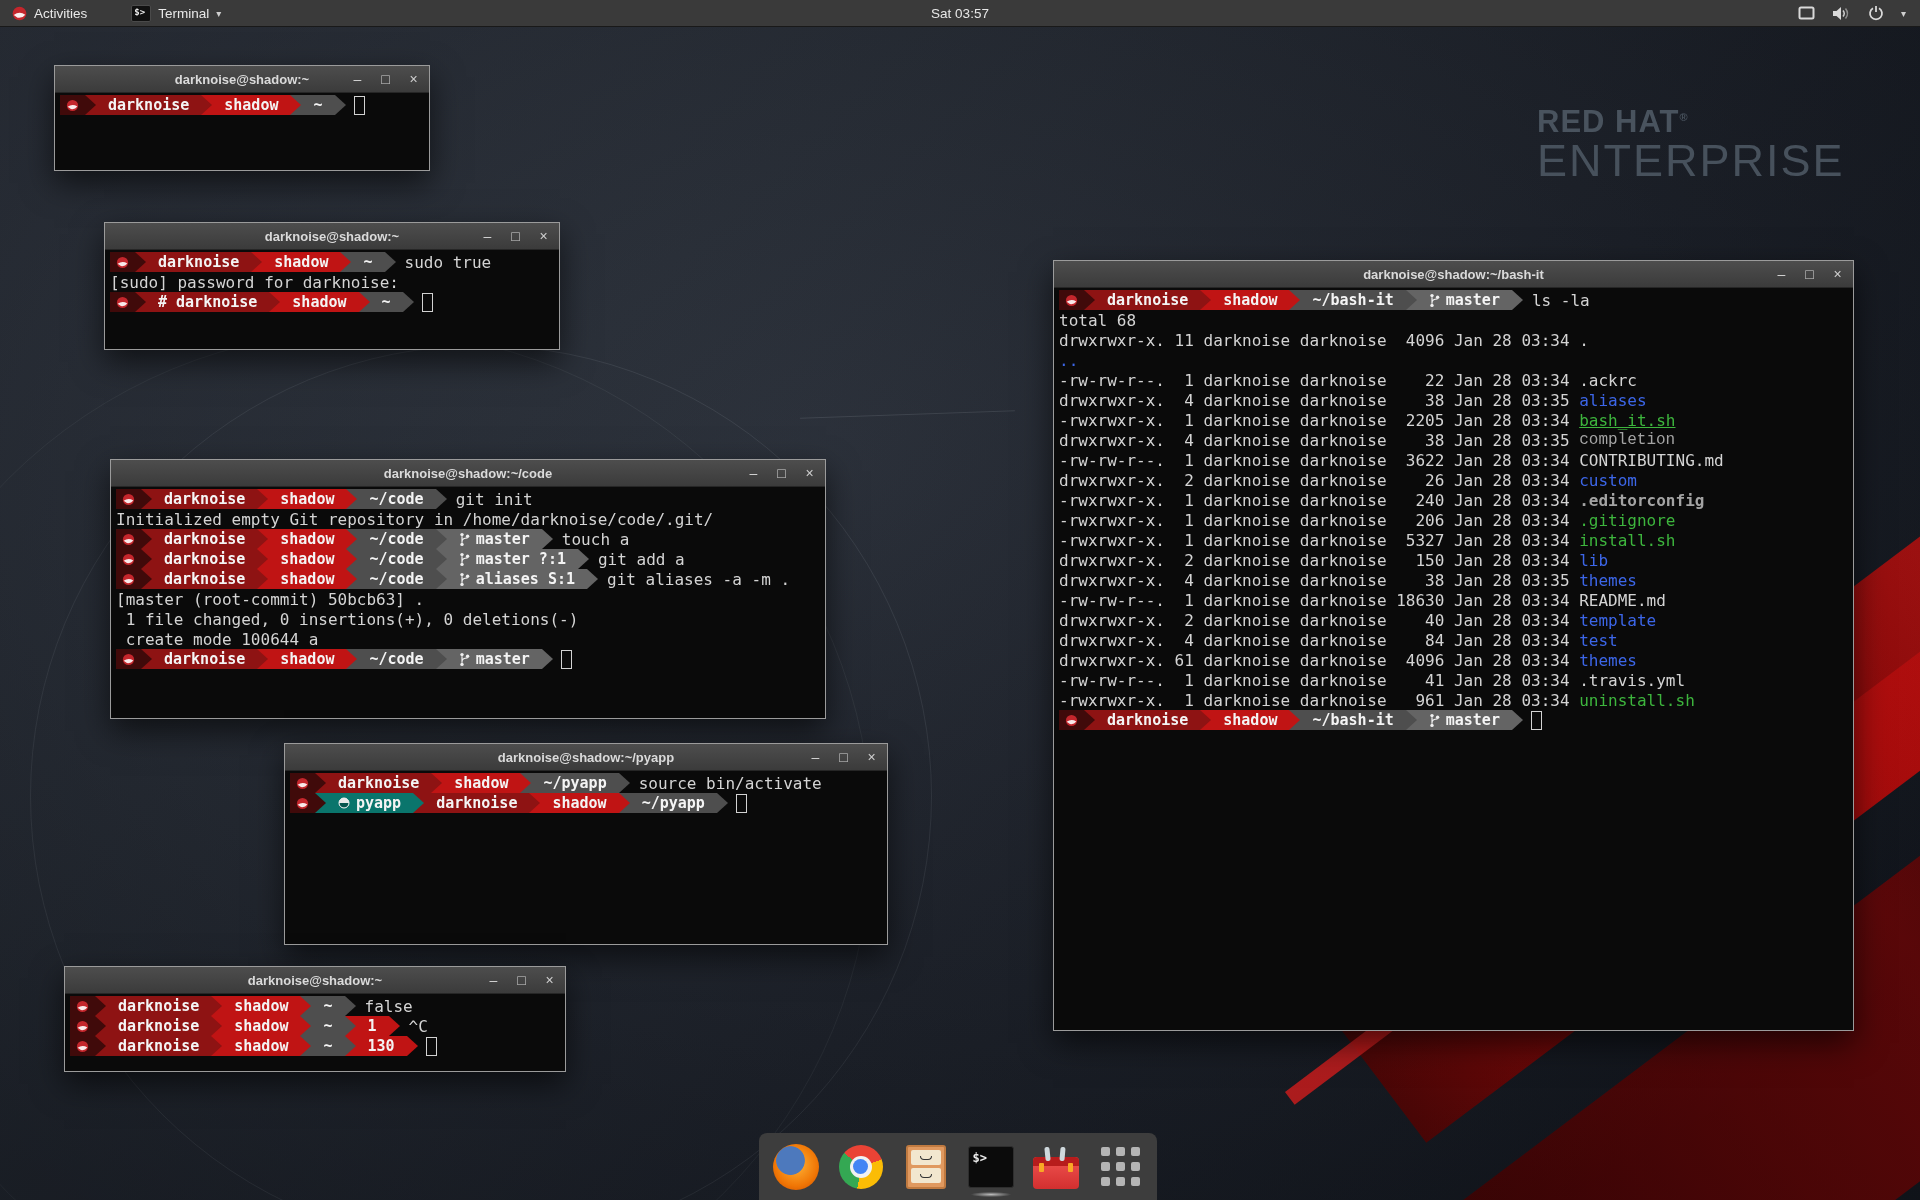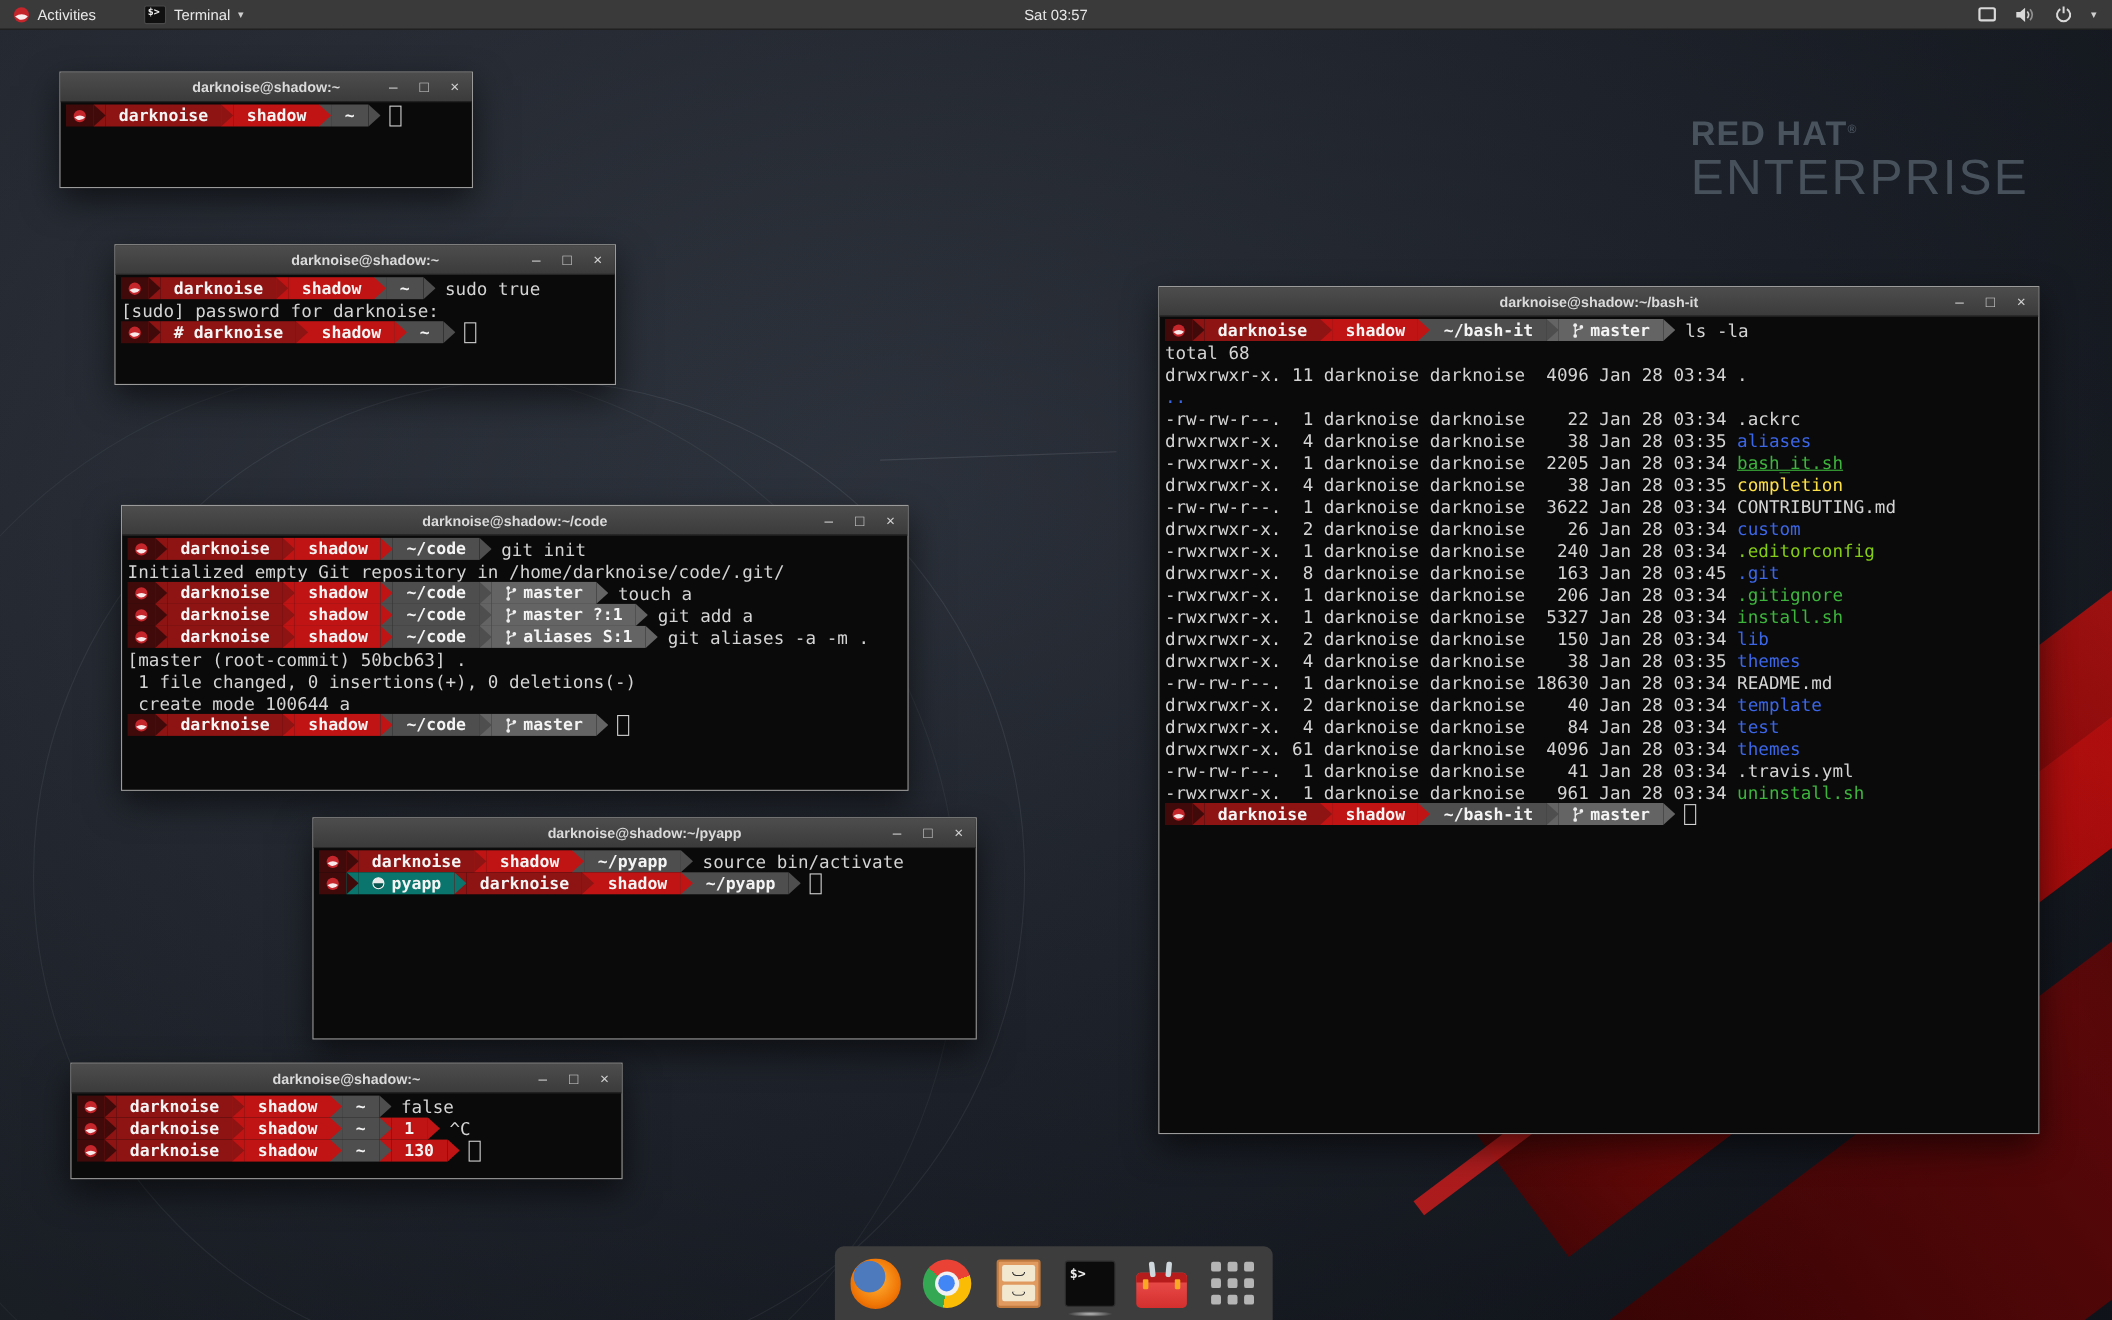--- a/index.html
+++ b/index.html
@@ -735,37 +735,33 @@
         <div class="t-line">
           <span class="t-text">drwxrwxr-x.  4 darknoise darknoise    38 Jan 28 03:35 </span>
           <span class="t-text" style="color: rgb(60, 102, 232);">aliases</span>
         </div>
         <div class="t-line">
           <span class="t-text">-rwxrwxr-x.  1 darknoise darknoise  2205 Jan 28 03:34 </span>
           <span class="t-text" style="color: rgb(61, 181, 61); text-decoration: underline;">bash_it.sh</span>
         </div>
         <div class="t-line">
           <span class="t-text">drwxrwxr-x.  4 darknoise darknoise    38 Jan 28 03:35 </span>
-          <span class="t-text" style="color: #fde047;">completion</span>
+          <span class="t-text" style="color: #a3a3a3; font-family: Liberation Mono, monospace;">completion</span>
         </div>
         <div class="t-line">
           <span class="t-text">-rw-rw-r--.  1 darknoise darknoise  3622 Jan 28 03:34 </span>
           <span class="t-text">CONTRIBUTING.md</span>
         </div>
         <div class="t-line">
           <span class="t-text">drwxrwxr-x.  2 darknoise darknoise    26 Jan 28 03:34 </span>
           <span class="t-text" style="color: rgb(60, 102, 232);">custom</span>
         </div>
         <div class="t-line">
           <span class="t-text">-rwxrwxr-x.  1 darknoise darknoise   240 Jan 28 03:34 </span>
-          <span class="t-text" style="color: #84cc16;">.editorconfig</span>
-        </div>
-        <div class="t-line">
-          <span class="t-text">drwxrwxr-x.  8 darknoise darknoise   163 Jan 28 03:45 </span>
-          <span class="t-text" style="color: rgb(60, 102, 232);">.git</span>
+          <span class="t-text" style="color: #a3a3a3; font-weight: bold;">.editorconfig</span>
         </div>
         <div class="t-line">
           <span class="t-text">-rwxrwxr-x.  1 darknoise darknoise   206 Jan 28 03:34 </span>
           <span class="t-text" style="color: rgb(61, 181, 61);">.gitignore</span>
         </div>
         <div class="t-line">
           <span class="t-text">-rwxrwxr-x.  1 darknoise darknoise  5327 Jan 28 03:34 </span>
           <span class="t-text" style="color: rgb(61, 181, 61);">install.sh</span>
         </div>
         <div class="t-line">

